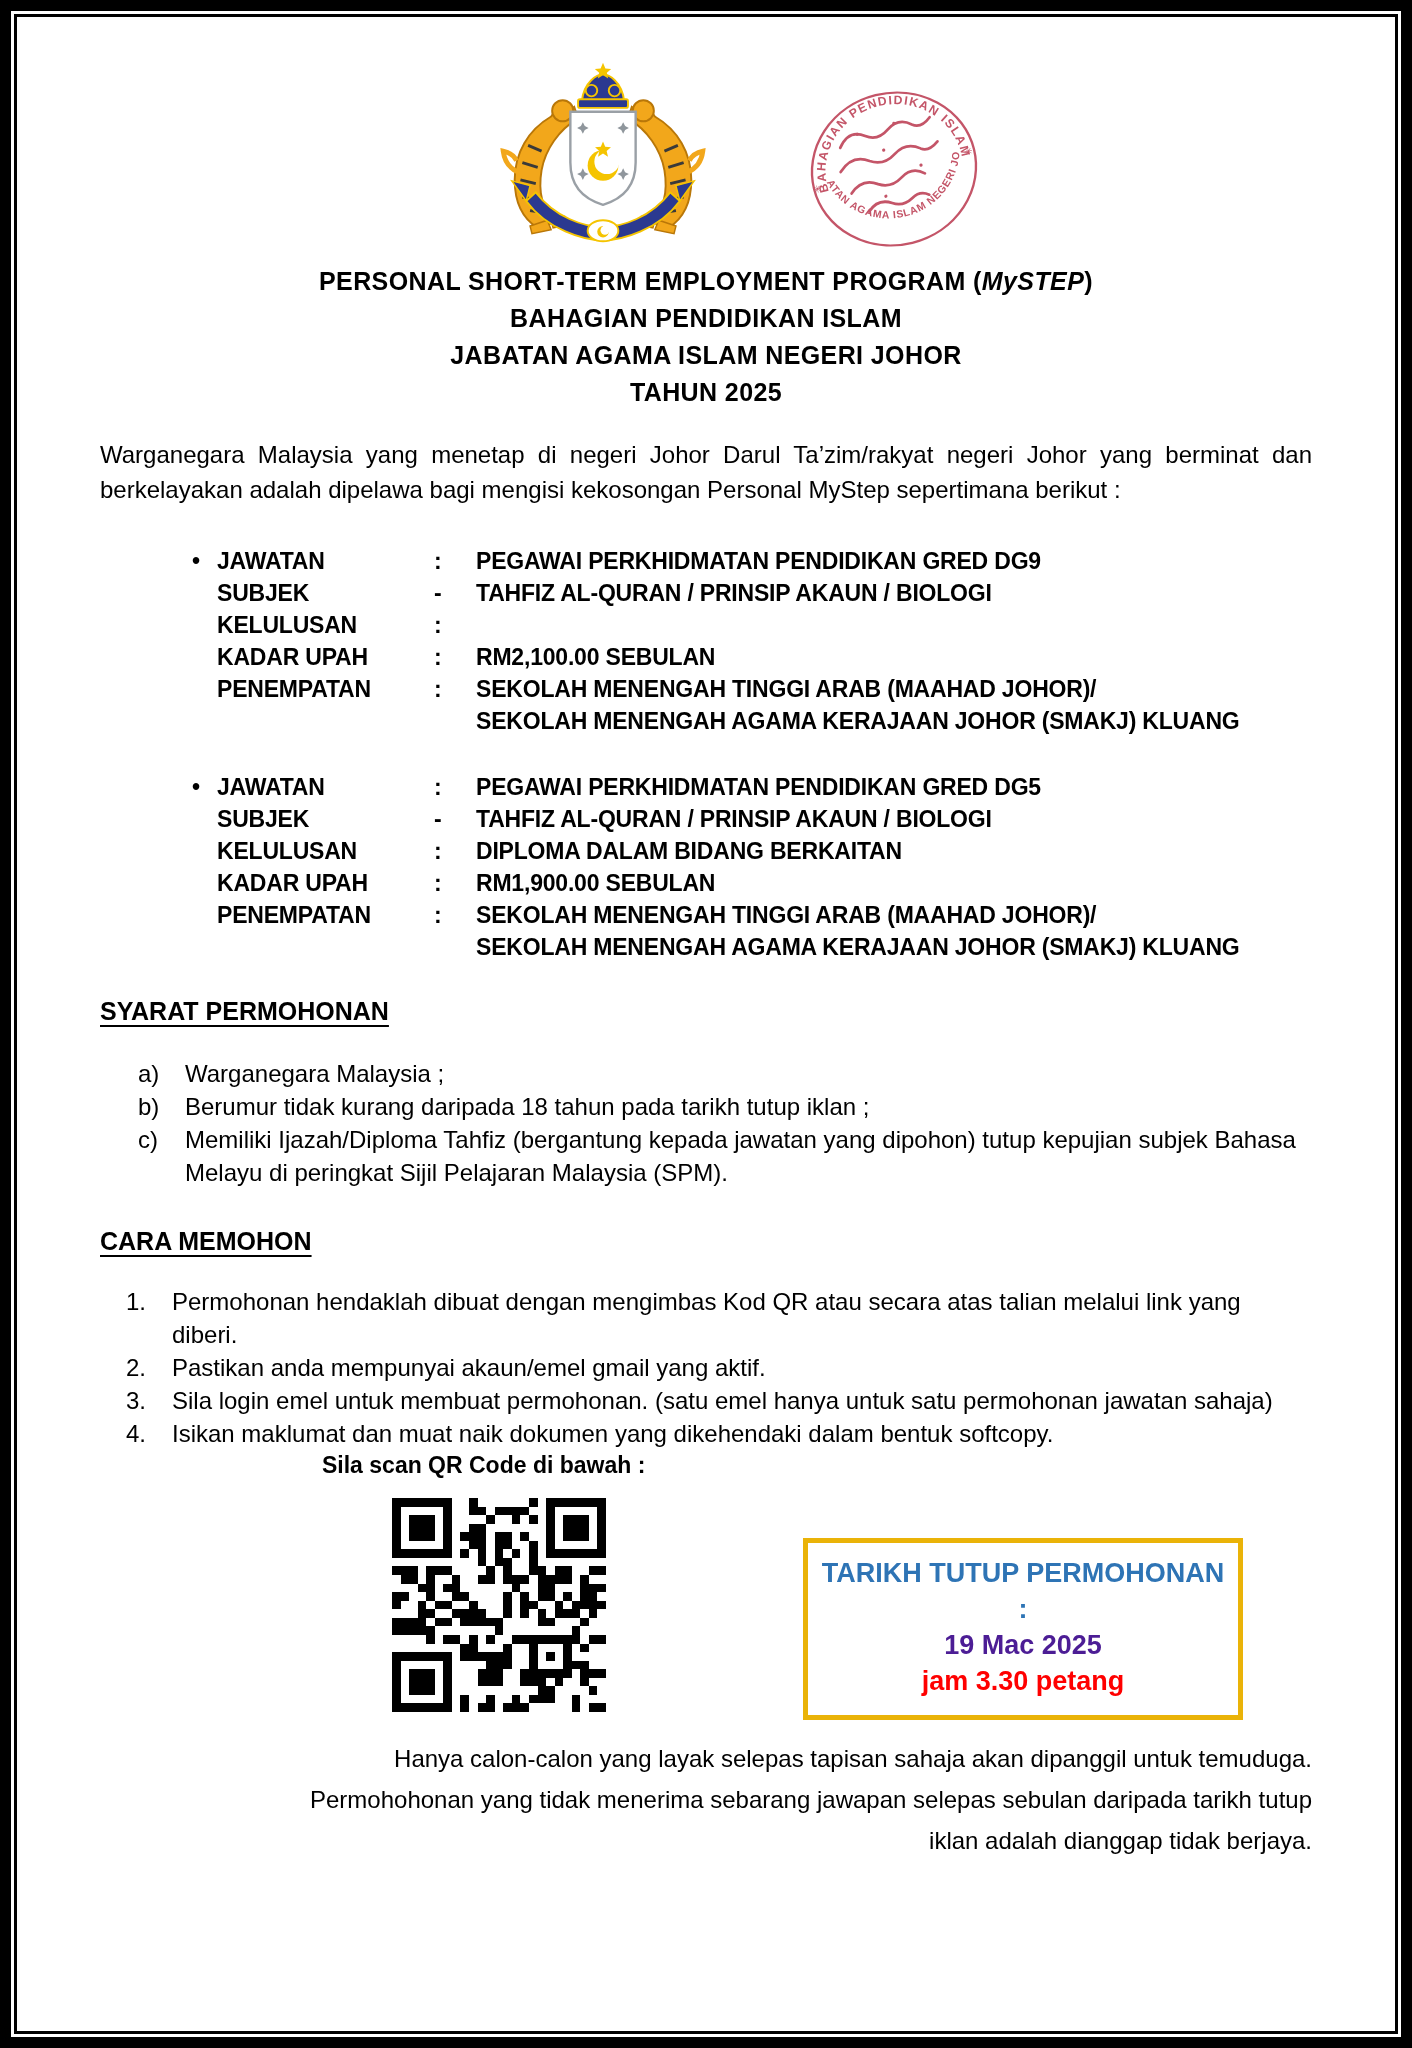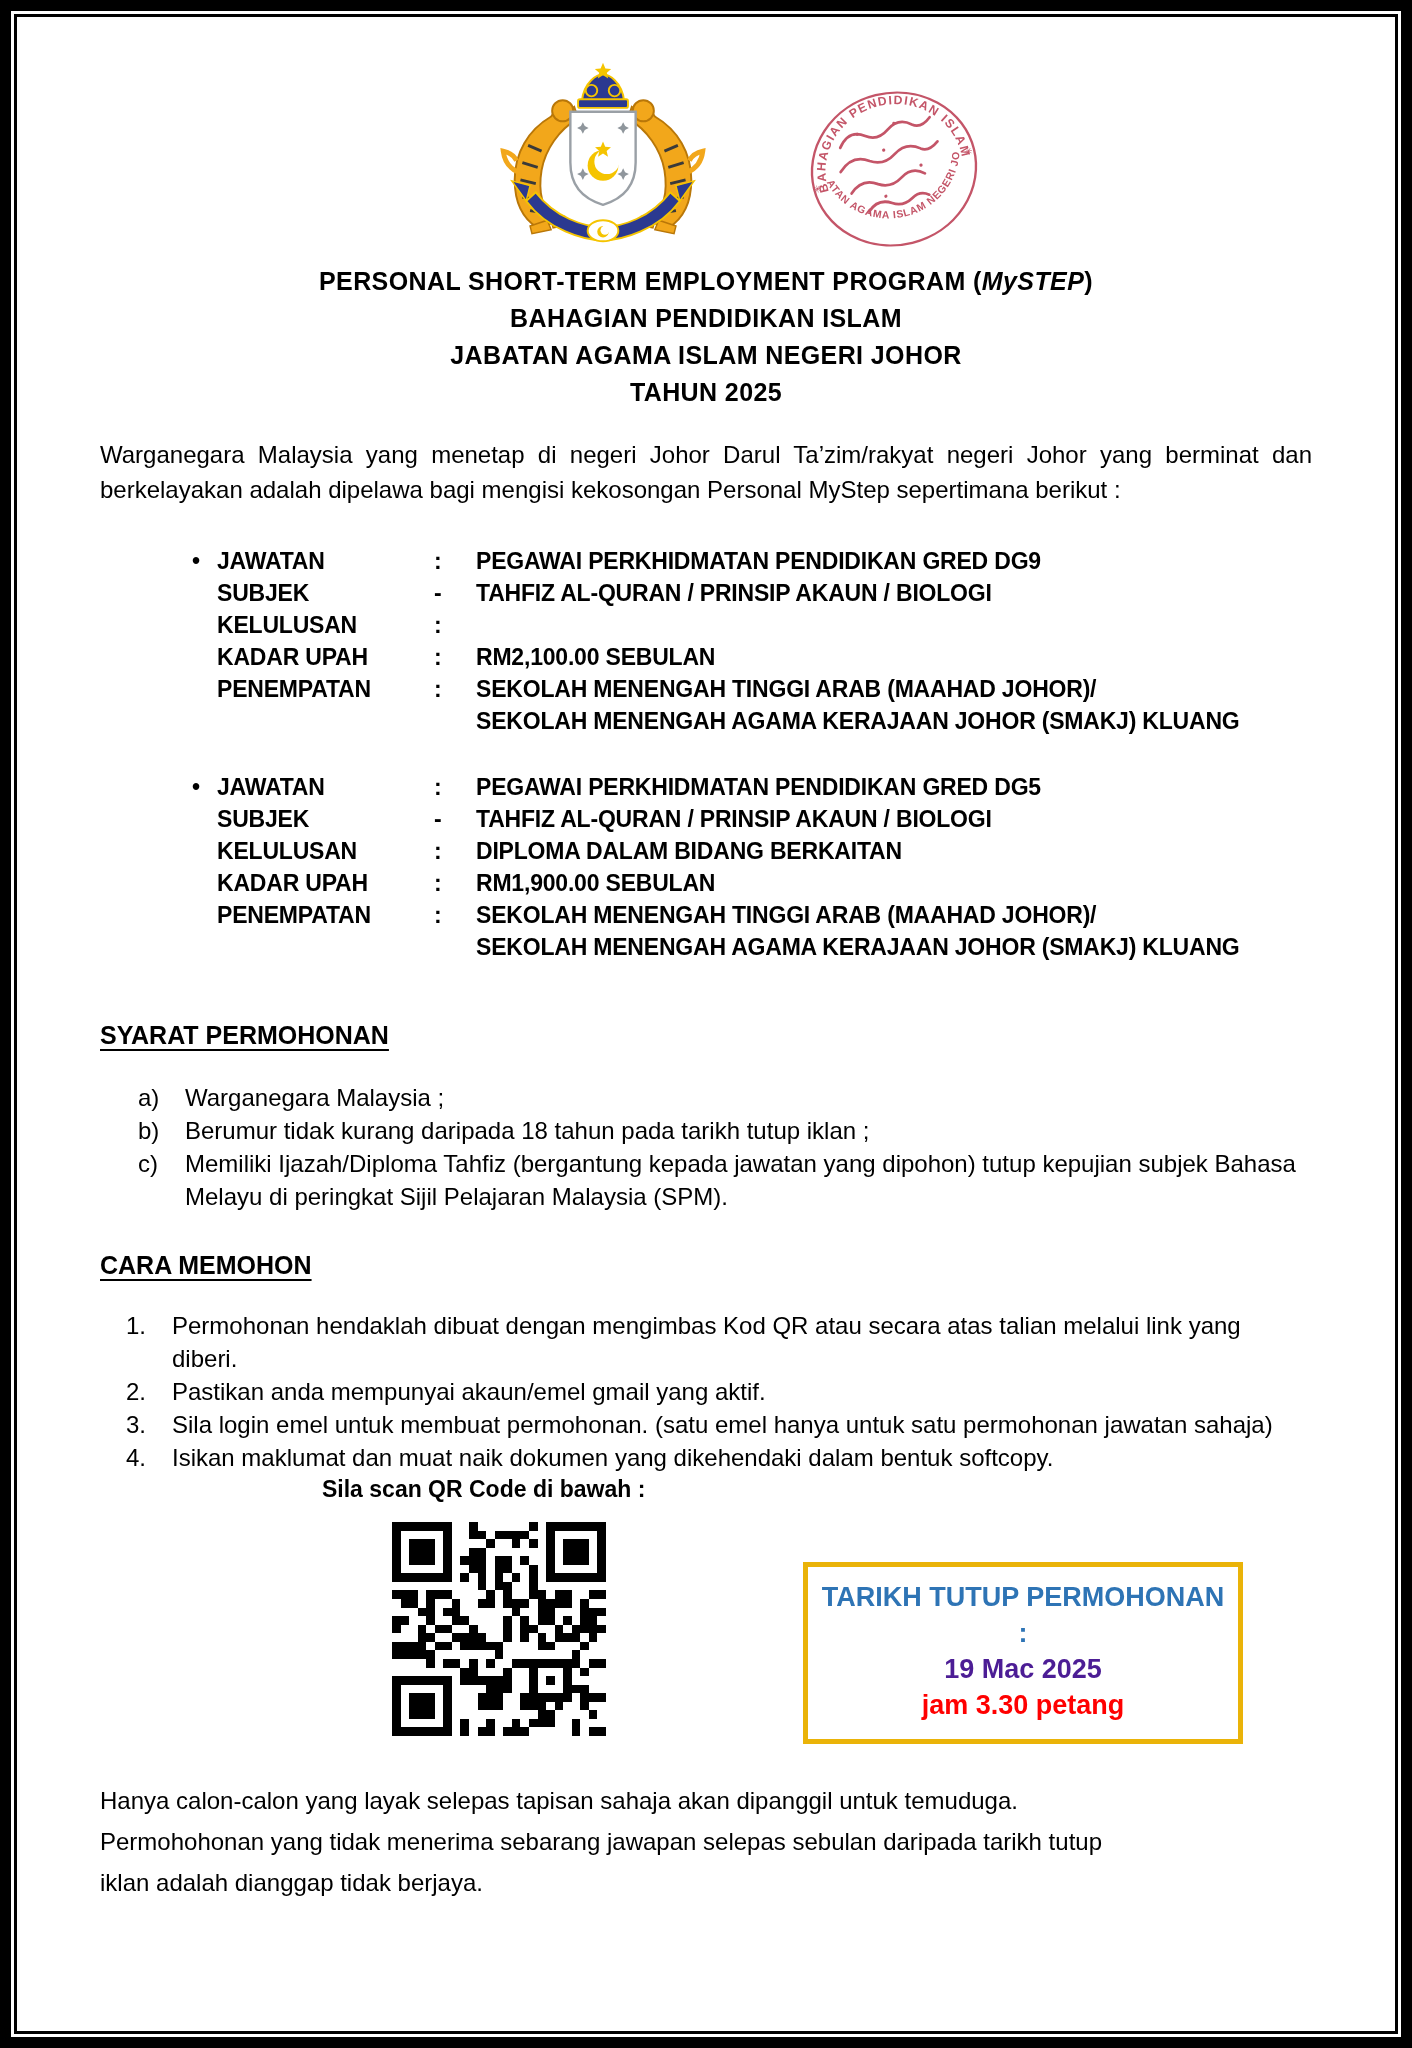--- a/index.html
+++ b/index.html
@@ -22,39 +22,39 @@
   
   .intro { margin-top:26px; font-size:24px; line-height:35px; text-align:justify; }
   
   .job { margin-left:92px; font-weight:bold; font-size:23px; letter-spacing:-.2px; }
   .job.first { margin-top:38px; }
   .job.second { margin-top:34px; }
   .jrow { display:grid; grid-template-columns:25px 217px 42px 1fr; line-height:32px; }
   .jval { white-space:nowrap; }
   
   .sec-head { font-weight:bold; font-size:25px; line-height:32px; text-decoration:underline; text-underline-offset:5px; text-decoration-thickness:2px; }
-  .sec-head.syarat { margin-top:56px; }
+  .sec-head.syarat { margin-top:32px; }
   .sec-head.cara { margin-top:36px; }
   
   .alist { margin-top:30px; margin-left:38px; font-size:24px; line-height:33px; }
   .nlist { margin-top:28px; margin-left:26px; font-size:24px; line-height:33px; }
   .litem { display:grid; }
   .alist .litem { grid-template-columns:47px 1fr; }
   .nlist .litem { grid-template-columns:46px 1fr; }
   
   .qr-caption { margin-left:222px; font-weight:bold; font-size:23px; line-height:30px; }
   .qr-row { position:relative; height:230px; margin-top:10px; }
   .qr-box { position:absolute; left:292px; top:8px; width:214px; height:214px; }
   .deadline {
     position:absolute; left:703px; top:48px; width:440px; box-sizing:border-box;
     border:5px solid #eab308; padding:12px 8px 16px; text-align:center; font-weight:bold;
     font-size:27px; line-height:36px;
   }
   
-  .footer-note { margin-top:36px; text-align:left; font-size:24px; line-height:41px; }
+  .footer-note { margin-top:18px; text-align:right; font-size:24px; line-height:41px; }
 </style>
 </head>
 <body>
 
 <div class="page">
  <div class="inner">
 
   <div class="logos">
     <svg class="crest-svg" width="352" height="192" viewBox="0 0 360 200">
 

